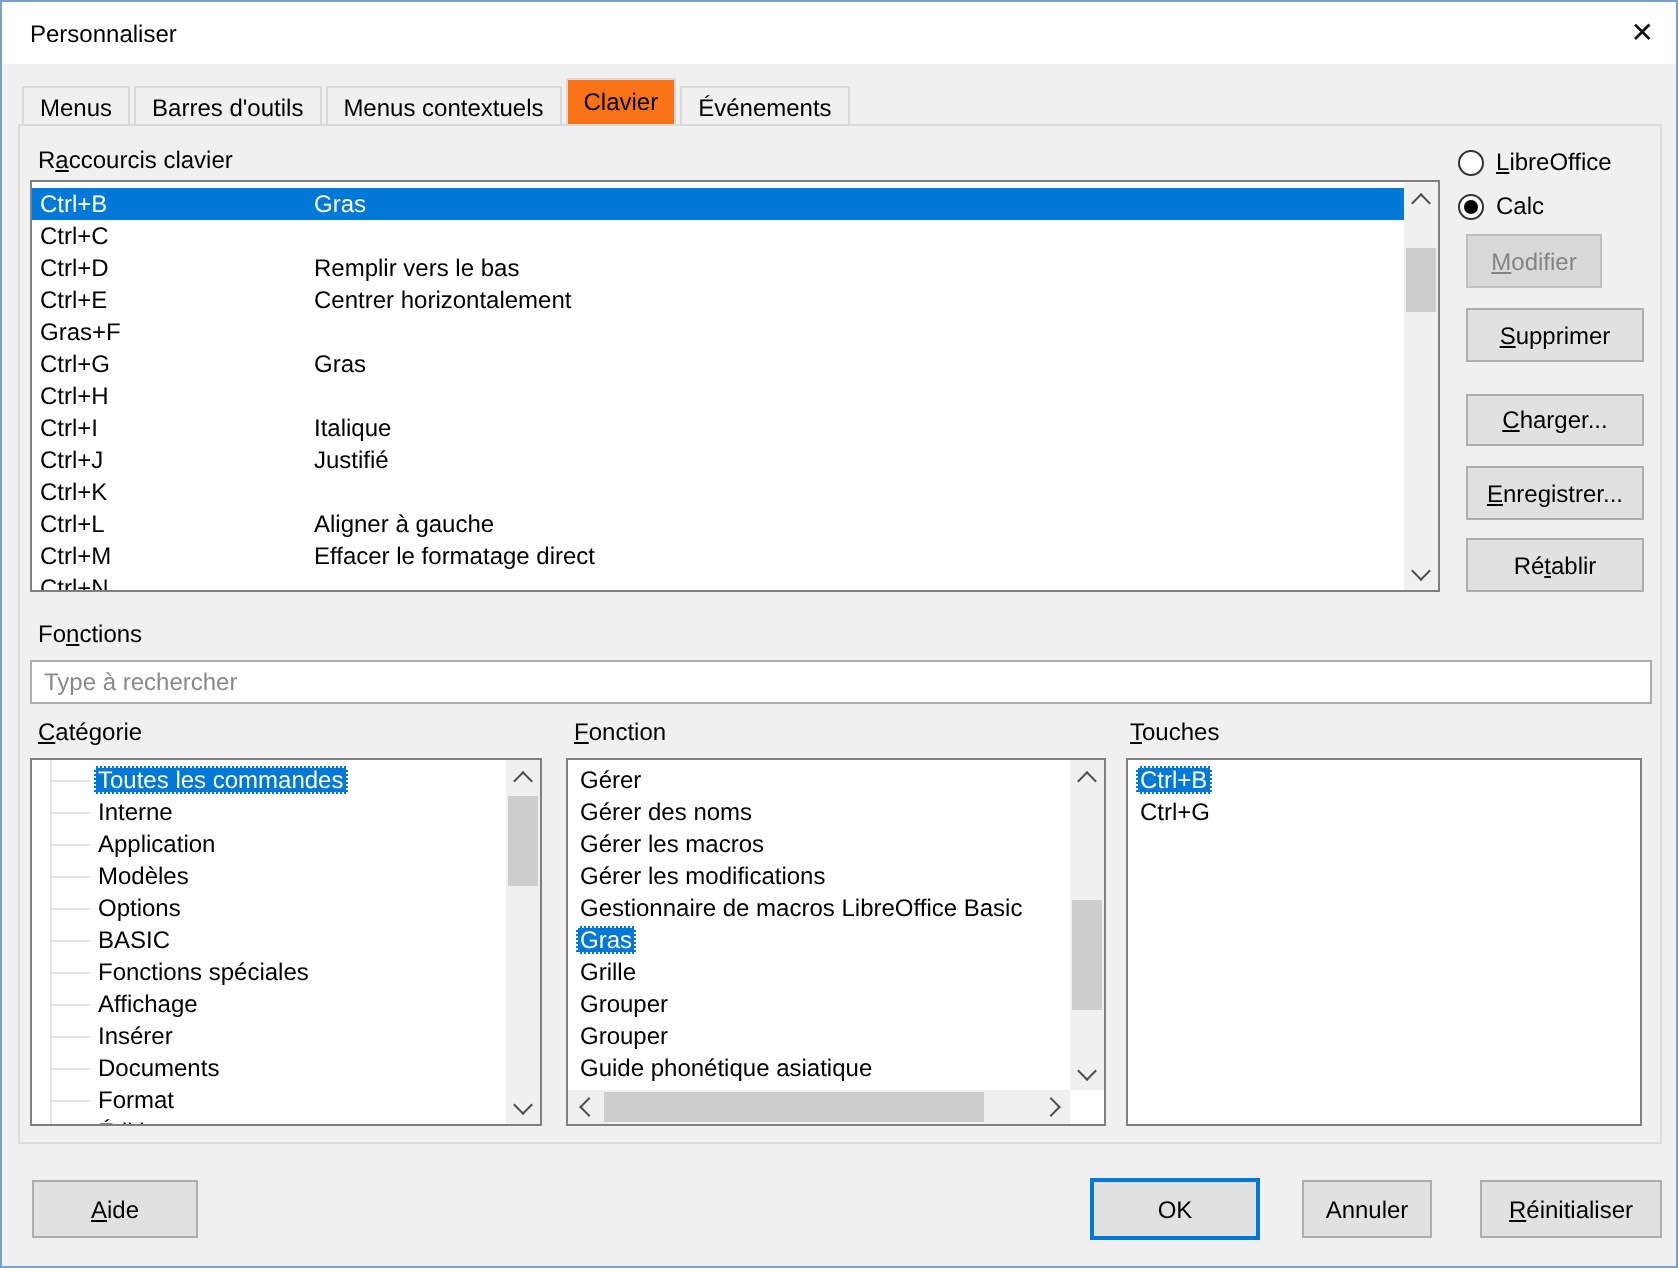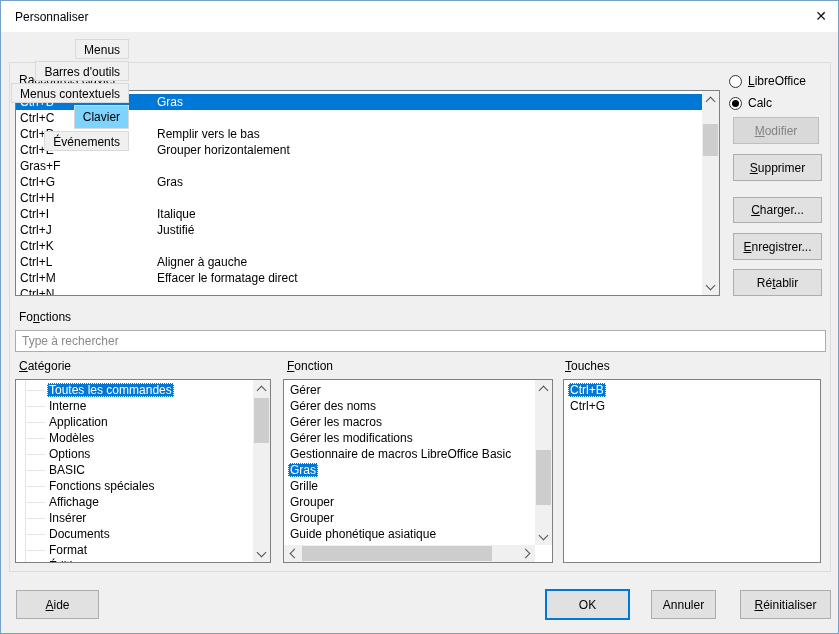--- a/index.html
+++ b/index.html
@@ -4,23 +4,23 @@
 <style>
   html,body{margin:0;padding:0;}
   body{width:839px;height:634px;font-family:"Liberation Sans",sans-serif;font-size:12px;color:#000;}
   .dialog{position:relative;width:839px;height:634px;box-sizing:border-box;
           background:#f0f0f0;border:1px solid #74a2cd;overflow:hidden;}
   
   .titlebar{position:absolute;left:0;top:0;width:100%;height:31px;background:#fff;}
   .title{position:absolute;left:14px;top:9px;}
   .close{position:absolute;right:11px;top:7px;font-size:14px;color:#111;cursor:default;}
   
-  .tabs{position:absolute;left:10px;top:38px;height:24px;display:flex;align-items:flex-end;gap:2px;z-index:3;flex-direction:column;}
+  .tabs{position:absolute;left:10px;top:38px;height:24px;display:flex;align-items:flex-end;gap:2px;z-index:3;}
   .tab{height:20px;line-height:20px;padding:0 8px;background:#f0f0f0;border:1px solid #d9d9d9;box-sizing:border-box;white-space:nowrap;}
-  .tab.sel{height:24px;line-height:22px;background:#7dd3fc;position:relative;z-index:4;}
+  .tab.sel{height:24px;line-height:22px;background:#f97316;position:relative;z-index:4;}
   .panel{position:absolute;left:8px;top:61px;width:822px;height:510px;box-sizing:border-box;border:1px solid #dcdcdc;background:#f0f0f0;}
   .lbl{position:absolute;white-space:nowrap;}
   
   .list{position:absolute;box-sizing:border-box;background:#fff;border:1px solid #7f7f7f;}
   .rows{position:absolute;left:0;top:0;right:17px;bottom:0;overflow:hidden;}
   .rows.noscroll{right:0;}
   
   .shortcut-list .rows{padding-top:3px;}
   .srow{display:flex;height:16px;line-height:16px;white-space:nowrap;}
   .srow .k{width:137px;padding-left:4px;flex:none;}
@@ -98,21 +98,21 @@
         <div class="srow">
           <span class="k">Ctrl+C</span>
           <span class="c"></span>
         </div>
         <div class="srow">
           <span class="k">Ctrl+D</span>
           <span class="c">Remplir vers le bas</span>
         </div>
         <div class="srow">
           <span class="k">Ctrl+E</span>
-          <span class="c">Grouper horizontalement</span>
+          <span class="c">Centrer horizontalement</span>
         </div>
         <div class="srow">
           <span class="k">Gras+F</span>
           <span class="c"></span>
         </div>
         <div class="srow">
           <span class="k">Ctrl+G</span>
           <span class="c">Gras</span>
         </div>
         <div class="srow">
@@ -157,21 +157,21 @@
 
   <div class="radio-row" style="left:728px;top:73px;">
     <span class="radio"></span>
     <span><u>L</u>ibreOffice</span>
   </div>
   <div class="radio-row" style="left:728px;top:95px;">
     <span class="radio sel"></span>
     <span>Calc</span>
   </div>
 
-  <div class="btn disabled" style="left:732px;top:116px;width:86px;height:27px;">
+  <div class="btn disabled" style="left:732px;top:116px;width:68px;height:27px;">
       <span><u>M</u>odifier</span>
     </div>
   <div class="btn" style="left:732px;top:153px;width:89px;height:27px;">
       <span><u>S</u>upprimer</span>
     </div>
   <div class="btn" style="left:732px;top:196px;width:89px;height:26px;">
       <span><u>C</u>harger...</span>
     </div>
   <div class="btn" style="left:732px;top:232px;width:89px;height:27px;">
       <span><u>E</u>nregistrer...</span>

